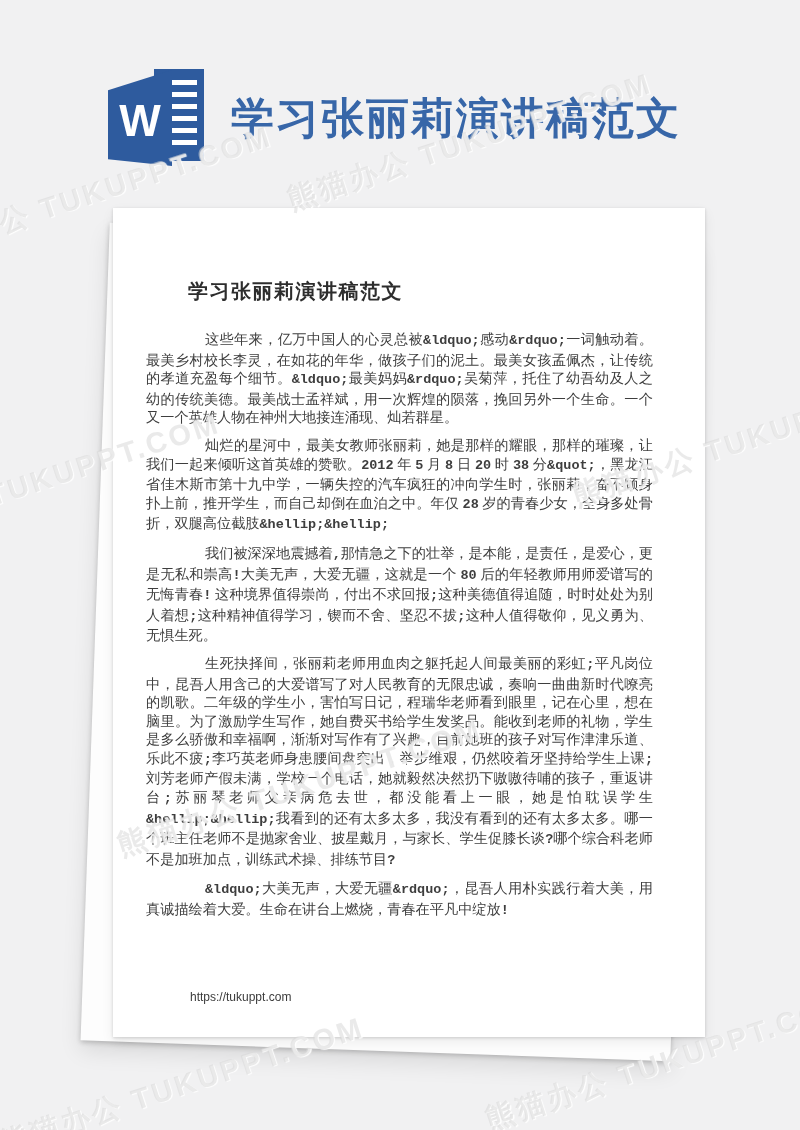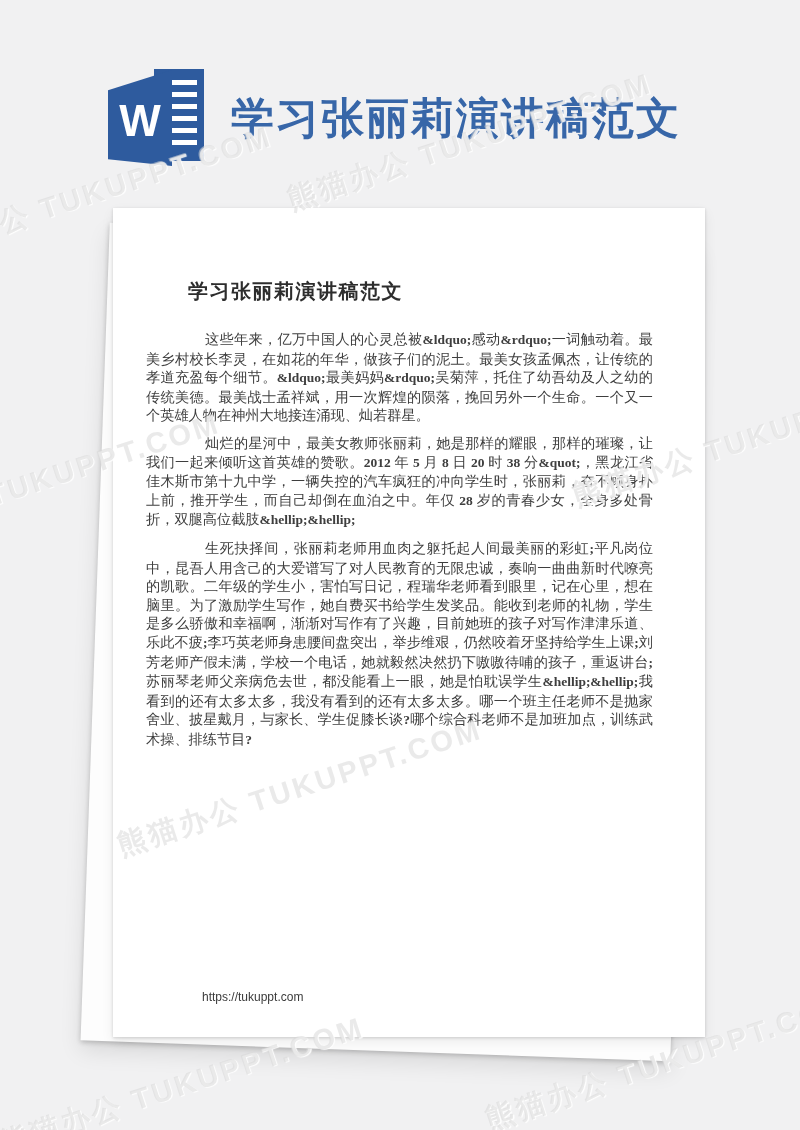--- a/index.html
+++ b/index.html
@@ -57,24 +57,24 @@
     background:var(--page);
     box-shadow:0 1px 3px rgba(0,0,0,0.16),0 5px 12px rgba(0,0,0,0.07);
     padding:70px 52px 0 33px;
   }
   .doc-title{
     margin:0 0 0 42px;
     font-size:20px;font-weight:600;letter-spacing:1.5px;color:#2d2d2d;
   }
   .paras{margin-top:25px;color:var(--ink);font-size:14.2px;line-height:18.6px;text-align:justify;}
   .paras p{margin:0 0 9px 0;text-indent:59px;}
-  .paras .latin{font-family:Liberation Serif, serif;font-weight:600;font-size:0.95em;}
+  .paras .latin{font-family:Liberation Mono, monospace;font-weight:600;font-size:0.95em;}
   .footer-url{
     position:absolute;left:77px;bottom:33px;
-    font-family:"Liberation Sans",sans-serif;font-size:12px;color:#3b3b3b;margin-left:12px;
+    font-family:"Liberation Sans",sans-serif;font-size:12px;color:#3b3b3b;
   }
 
   
   .wm{
     position:absolute;white-space:nowrap;pointer-events:none;
     font-family:"Liberation Sans",sans-serif;font-weight:bold;
     font-size:29px;letter-spacing:3px;
     color:rgba(213,213,213,0.50);
     text-shadow:1px 1px 1px rgba(255,255,255,0.95);
     transform:translate(-50%,-50%) rotate(-18deg);
@@ -104,21 +104,23 @@
     <h1 class="header-title">学习张丽莉演讲稿范文</h1>
   </div>
 
   <div class="sheet-back"></div>
 
   <div class="sheet-main">
     <h2 class="doc-title">学习张丽莉演讲稿范文</h2>
     <div class="paras">
         <p>这些年来，亿万中国人的心灵总被<span class="latin">&amp;ldquo;</span>感动<span class="latin">&amp;rdquo;</span>一词触动着。最美乡村校长李灵，在如花的年华，做孩子们的泥土。最美女孩孟佩杰，让传统的孝道充盈每个细节。<span class="latin">&amp;ldquo;</span>最美妈妈<span class="latin">&amp;rdquo;</span>吴菊萍，托住了幼吾幼及人之幼的传统美德。最美战士孟祥斌，用一次辉煌的陨落，挽回另外一个生命。一个又一个英雄人物在神州大地接连涌现、灿若群星。</p>
         <p>灿烂的星河中，最美女教师张丽莉，她是那样的耀眼，那样的璀璨，让我们一起来倾听这首英雄的赞歌。<span class="latin">2012</span> 年 <span class="latin">5</span> 月 <span class="latin">8</span> 日 <span class="latin">20</span> 时 <span class="latin">38</span> 分<span class="latin">&amp;quot;</span>，黑龙江省佳木斯市第十九中学，一辆失控的汽车疯狂的冲向学生时，张丽莉，奋不顾身扑上前，推开学生，而自己却倒在血泊之中。年仅 <span class="latin">28</span> 岁的青春少女，全身多处骨折，双腿高位截肢<span class="latin">&amp;hellip;&amp;hellip;</span></p>
+        <p>我们被深深地震撼着<span class="latin">,</span>那情急之下的壮举，是本能，是责任，是爱心，更是无私和崇高<span class="latin">!</span>大美无声，大爱无疆，这就是一个 <span class="latin">80</span> 后的年轻教师用师爱谱写的无悔青春<span class="latin">!</span> 这种境界值得崇尚，付出不求回报<span class="latin">;</span>这种美德值得追随，时时处处为别人着想<span class="latin">;</span>这种精神值得学习，锲而不舍、坚忍不拔<span class="latin">;</span>这种人值得敬仰，见义勇为、无惧生死。</p>
         <p>生死抉择间，张丽莉老师用血肉之躯托起人间最美丽的彩虹<span class="latin">;</span>平凡岗位中，昆吾人用含己的大爱谱写了对人民教育的无限忠诚，奏响一曲曲新时代嘹亮的凯歌。二年级的学生小，害怕写日记，程瑞华老师看到眼里，记在心里，想在脑里。为了激励学生写作，她自费买书给学生发奖品。能收到老师的礼物，学生是多么骄傲和幸福啊，渐渐对写作有了兴趣，目前她班的孩子对写作津津乐道、乐此不疲<span class="latin">;</span>李巧英老师身患腰间盘突出，举步维艰，仍然咬着牙坚持给学生上课<span class="latin">;</span>刘芳老师产假未满，学校一个电话，她就毅然决然扔下嗷嗷待哺的孩子，重返讲台<span class="latin">;</span>苏丽琴老师父亲病危去世，都没能看上一眼，她是怕耽误学生<span class="latin">&amp;hellip;&amp;hellip;</span>我看到的还有太多太多，我没有看到的还有太多太多。哪一个班主任老师不是抛家舍业、披星戴月，与家长、学生促膝长谈<span class="latin">?</span>哪个综合科老师不是加班加点，训练武术操、排练节目<span class="latin">?</span></p>
+        <p><span class="latin">&amp;ldquo;</span>大美无声，大爱无疆<span class="latin">&amp;rdquo;</span>，昆吾人用朴实践行着大美，用真诚描绘着大爱。生命在讲台上燃烧，青春在平凡中绽放<span class="latin">!</span></p>
       </div>
     <div class="footer-url">https://tukuppt.com</div>
   </div>
 
   <div class="wm wm-1">熊猫办公 TUKUPPT.COM</div>
   <div class="wm wm-2">熊猫办公 TUKUPPT.COM</div>
   <div class="wm wm-3">熊猫办公 TUKUPPT.COM</div>
   <div class="wm wm-4">熊猫办公 TUKUPPT.COM</div>
   <div class="wm wm-5">熊猫办公 TUKUPPT.COM</div>
   <div class="wm wm-6">熊猫办公 TUKUPPT.COM</div>

